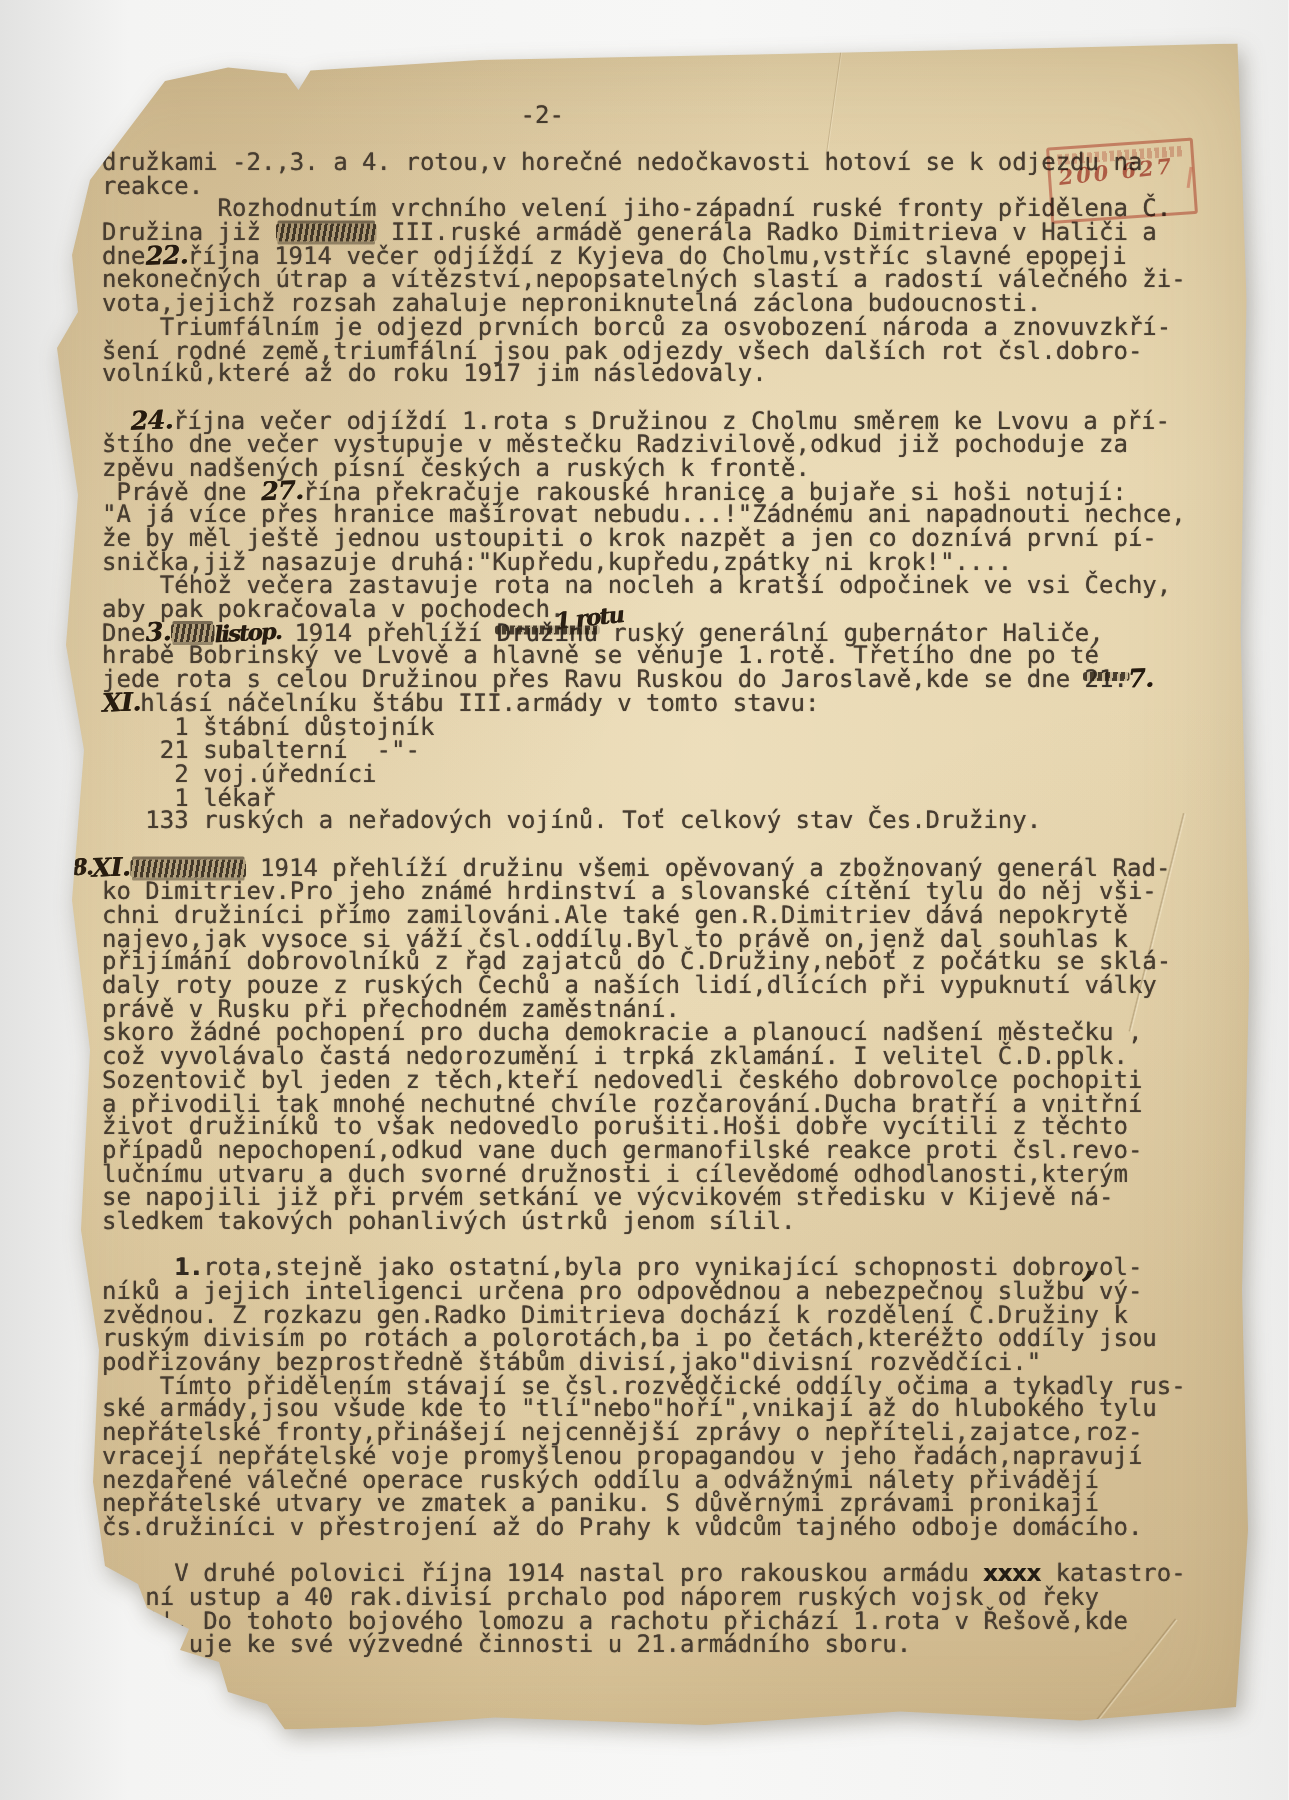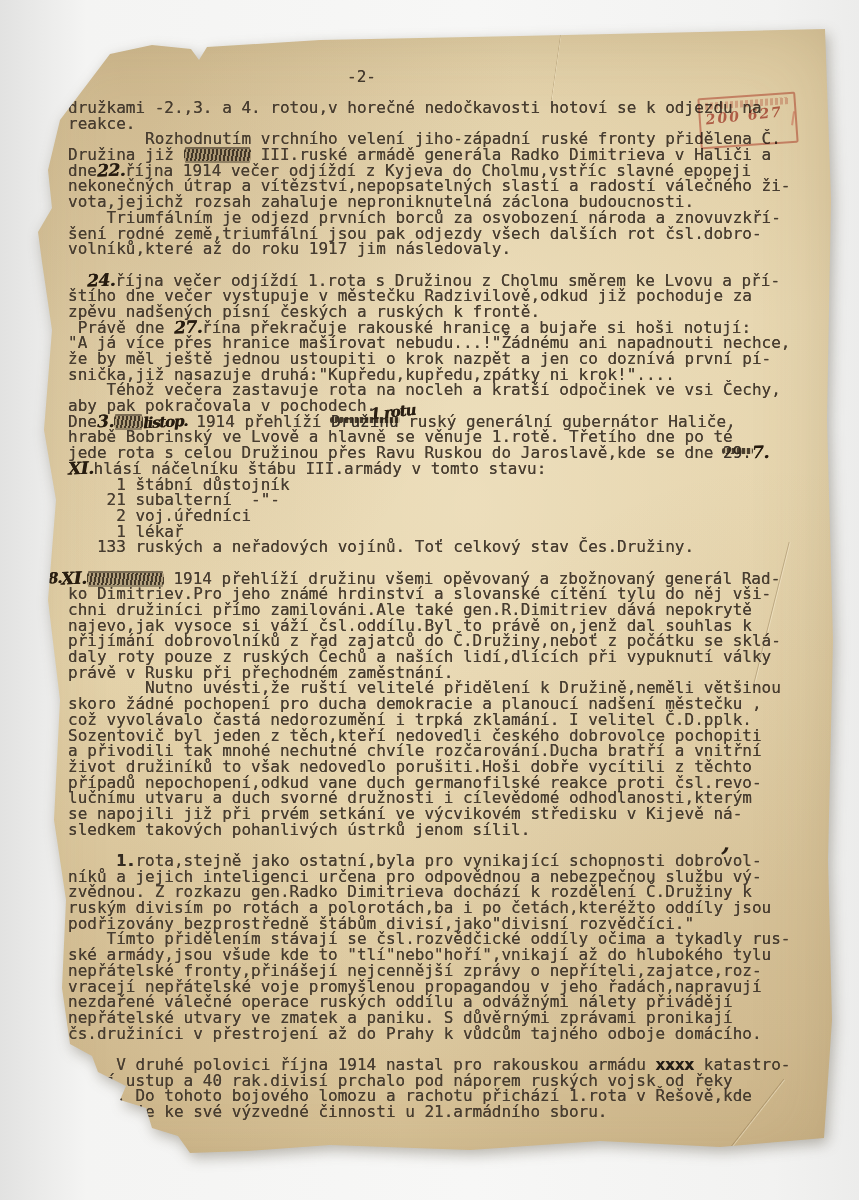--- a/index.html
+++ b/index.html
@@ -87,36 +87,35 @@
           <div class="line"><span>štího dne večer vystupuje v městečku Radzivilově,odkud již pochoduje za</span></div>
           <div class="line"><span>zpěvu nadšených písní českých a ruských k frontě.</span></div>
           <div class="line"><span> Právě dne </span><span class="hand">27.</span><span>řína překračuje rakouské hranice a bujaře si hoši notují:</span></div>
           <div class="line"><span>"A já více přes hranice mašírovat nebudu...!"Žádnému ani napadnouti nechce,</span></div>
           <div class="line"><span>že by měl ještě jednou ustoupiti o krok nazpět a jen co doznívá první pí-</span></div>
           <div class="line"><span>snička,již nasazuje druhá:"Kupředu,kupředu,zpátky ni krok!"....</span></div>
           <div class="line"><span>    Téhož večera zastavuje rota na nocleh a kratší odpočinek ve vsi Čechy,</span></div>
           <div class="line"><span>aby pak pokračovala v pochodech.</span></div>
           <div class="line"><span>Dne</span><span class="hand">3.</span><span class="scrib" style="width: 3ch;"></span><span class="hand-c">listop.</span><span> 1914 přehlíží </span><span class="st">Družinu</span><span> ruský generální gubernátor Haliče,</span></div>
           <div class="line"><span>hrabě Bobrinský ve Lvově a hlavně se věnuje 1.rotě. Třetího dne po té</span></div>
-          <div class="line"><span>jede rota s celou Družinou přes Ravu Ruskou do Jaroslavě,kde se dne </span><span class="st">29.</span><span class="hand">7.</span></div>
+          <div class="line"><span>jede rota s celou Družinou přes Ravu Ruskou do Jaroslavě,kde se dne </span><span class="st">21.</span><span class="hand">7.</span></div>
           <div class="line"><span class="hand">XI.</span><span>hlásí náčelníku štábu III.armády v tomto stavu:</span></div>
           <div class="line"><span>     1 štábní důstojník</span></div>
           <div class="line"><span>    21 subalterní  -"-</span></div>
           <div class="line"><span>     2 voj.úředníci</span></div>
           <div class="line"><span>     1 lékař</span></div>
           <div class="line"><span>   133 ruských a neřadových vojínů. Toť celkový stav Čes.Družiny.</span></div>
           <div class="line"> </div>
           <div class="line outdent"><span class="hand-c">Dne 8.</span><span class="hand">XI.</span><span class="scrib" style="width: 8ch;"></span><span> 1914 přehlíží družinu všemi opěvovaný a zbožnovaný generál Rad-</span></div>
           <div class="line"><span>ko Dimitriev.Pro jeho známé hrdinství a slovanské cítění tylu do něj vši-</span></div>
           <div class="line"><span>chni družiníci přímo zamilováni.Ale také gen.R.Dimitriev dává nepokrytě</span></div>
           <div class="line"><span>najevo,jak vysoce si váží čsl.oddílu.Byl to právě on,jenž dal souhlas k</span></div>
           <div class="line"><span>přijímání dobrovolníků z řad zajatců do Č.Družiny,neboť z počátku se sklá-</span></div>
           <div class="line"><span>daly roty pouze z ruských Čechů a naších lidí,dlících při vypuknutí války</span></div>
           <div class="line"><span>právě v Rusku při přechodném zaměstnání.</span></div>
-          <div class="line"><span>        Nutno uvésti,že ruští velitelé přidělení k Družině,neměli většinou</span></div>
           <div class="line"><span>skoro žádné pochopení pro ducha demokracie a planoucí nadšení městečku ,</span></div>
           <div class="line"><span>což vyvolávalo častá nedorozumění i trpká zklamání. I velitel Č.D.pplk.</span></div>
           <div class="line"><span>Sozentovič byl jeden z těch,kteří nedovedli českého dobrovolce pochopiti</span></div>
           <div class="line"><span>a přivodili tak mnohé nechutné chvíle rozčarování.Ducha bratří a vnitřní</span></div>
           <div class="line"><span>život družiníků to však nedovedlo porušiti.Hoši dobře vycítili z těchto</span></div>
           <div class="line"><span>případů nepochopení,odkud vane duch germanofilské reakce proti čsl.revo-</span></div>
           <div class="line"><span>lučnímu utvaru a duch svorné družnosti i cílevědomé odhodlanosti,kterým</span></div>
           <div class="line"><span>se napojili již při prvém setkání ve výcvikovém středisku v Kijevě ná-</span></div>
           <div class="line"><span>sledkem takových pohanlivých ústrků jenom sílil.</span></div>
           <div class="line"> </div>

